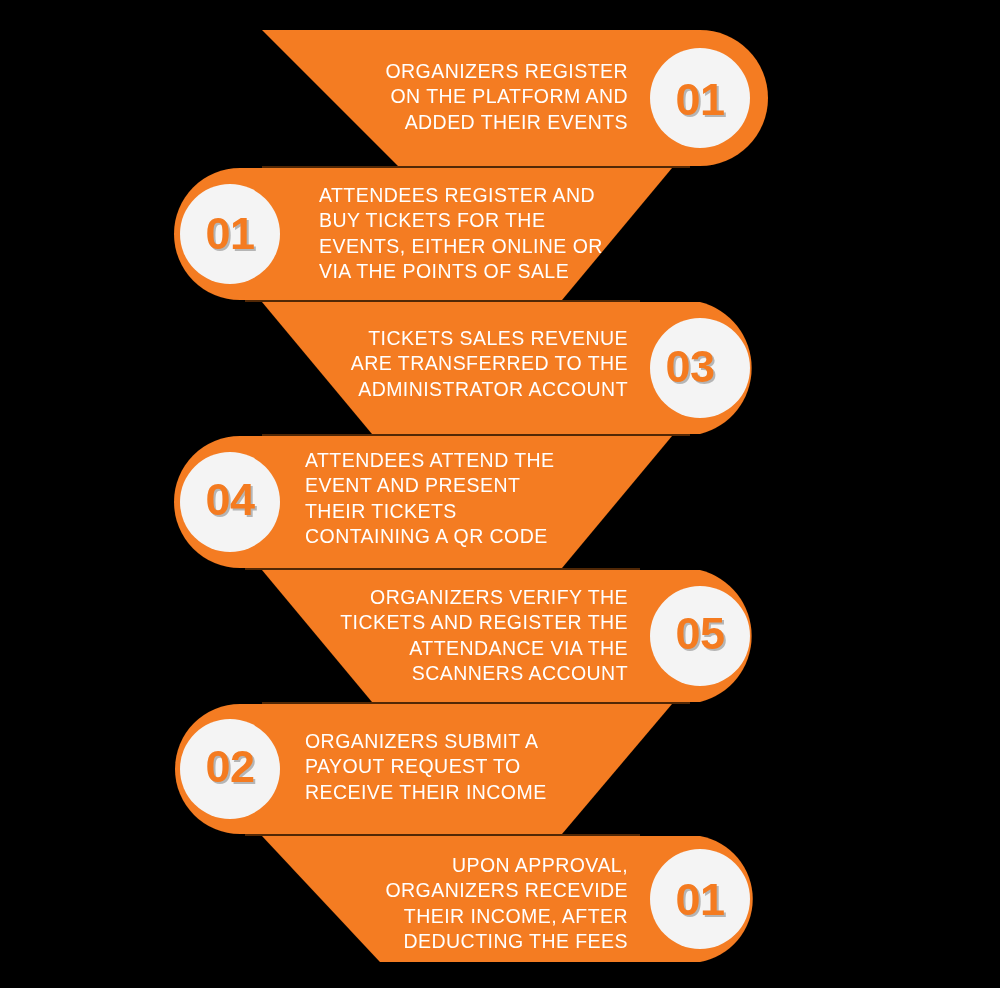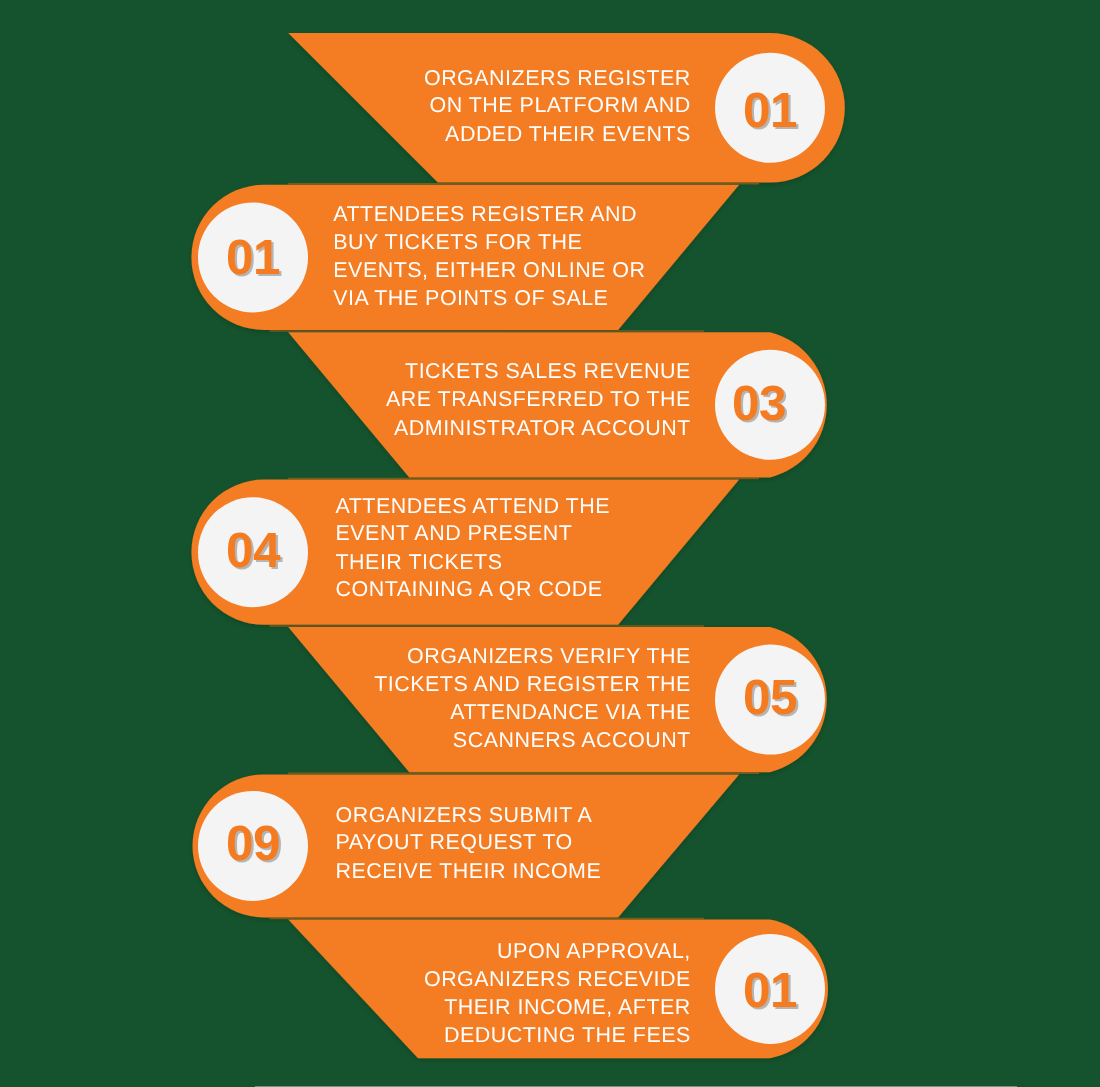--- a/index.html
+++ b/index.html
@@ -53,39 +53,39 @@
     font-size: 45px;
     font-weight: bold;
     letter-spacing: -0.5px;
     text-align: center;
     text-shadow: 2px 2px 0 rgba(130,130,130,0.55);
     user-select: none;
   }
 
   
   .row1 .step-text { left: 330px; top: 59px;  width: 298px; }
-  .row2 .step-text { left: 303px; top: 183px; width: 320px; }
+  .row2 .step-text { left: 319px; top: 183px; width: 320px; }
   .row3 .step-text { left: 330px; top: 326px; width: 298px; }
   .row4 .step-text { left: 305px; top: 448px; width: 330px; }
   .row5 .step-text { left: 330px; top: 585px; width: 298px; }
   .row6 .step-text { left: 305px; top: 729px; width: 330px; }
   .row7 .step-text { left: 330px; top: 853px; width: 298px; }
 
   .row1 .step-number { left: 652px; top: 74px;  width: 96px; }
   .row2 .step-number { left: 182px; top: 208px; width: 96px; }
   .row3 .step-number { left: 652px; top: 341px; width: 76px; }
   .row4 .step-number { left: 182px; top: 474px; width: 96px; }
   .row5 .step-number { left: 652px; top: 608px; width: 96px; }
   .row6 .step-number { left: 182px; top: 741px; width: 96px; }
   .row7 .step-number { left: 652px; top: 874px; width: 96px; }
 </style>
 </head>
 <body>
 
-<div id="infographic" style="background: #14532d;">
+<div id="infographic" style="background: #000000;">
 
   <svg id="flow-svg" viewBox="0 0 1000 988" xmlns="http://www.w3.org/2000/svg">
     <defs>
       <filter id="softShadow" x="-20%" y="-20%" width="160%" height="160%">
         <feDropShadow dx="0" dy="2" stdDeviation="2.4" flood-color="#000000" flood-opacity="0.16"></feDropShadow>
       </filter>
       <filter id="badgeShadow" x="-35%" y="-35%" width="180%" height="180%">
         <feDropShadow dx="1.5" dy="2.5" stdDeviation="2.6" flood-color="#5b4a8a" flood-opacity="0.22"></feDropShadow>
       </filter>
     </defs>
@@ -201,21 +201,21 @@
 TICKETS AND REGISTER THE
 ATTENDANCE VIA THE
 SCANNERS ACCOUNT</div>
     <div class="step-number" style="color: rgb(244, 123, 32);">05</div>
   </div>
 
   <div class="row row6">
     <div class="step-text left-align" style="color: rgb(255, 255, 255);">ORGANIZERS SUBMIT A
 PAYOUT REQUEST TO
 RECEIVE THEIR INCOME</div>
-    <div class="step-number" style="color: rgb(244, 123, 32);">09</div>
+    <div class="step-number" style="color: rgb(244, 123, 32);">02</div>
   </div>
 
   <div class="row row7">
     <div class="step-text right-align" style="color: rgb(255, 255, 255);">UPON APPROVAL,
 ORGANIZERS RECEVIDE
 THEIR INCOME, AFTER
 DEDUCTING THE FEES</div>
     <div class="step-number" style="color: rgb(244, 123, 32);">01</div>
   </div>
 

